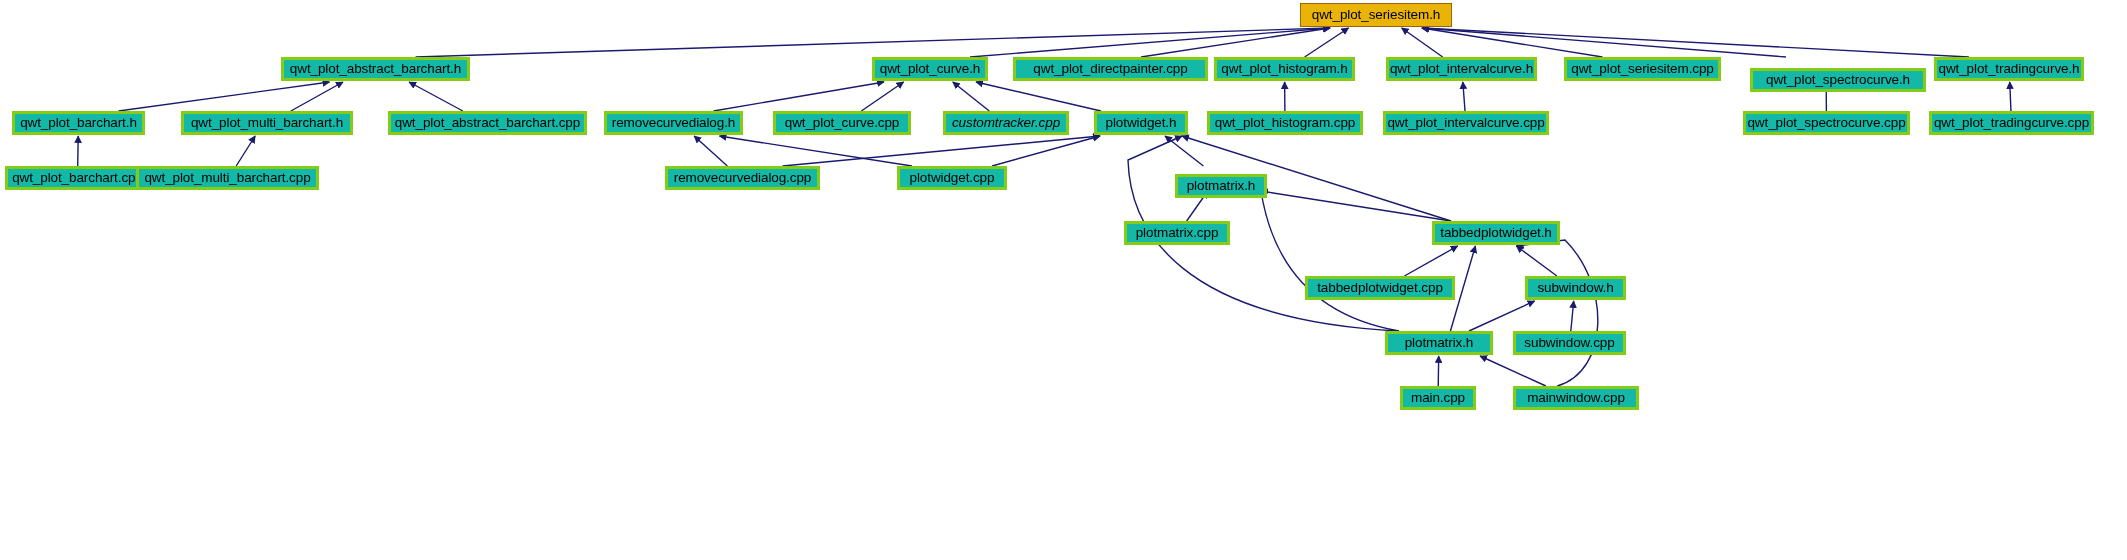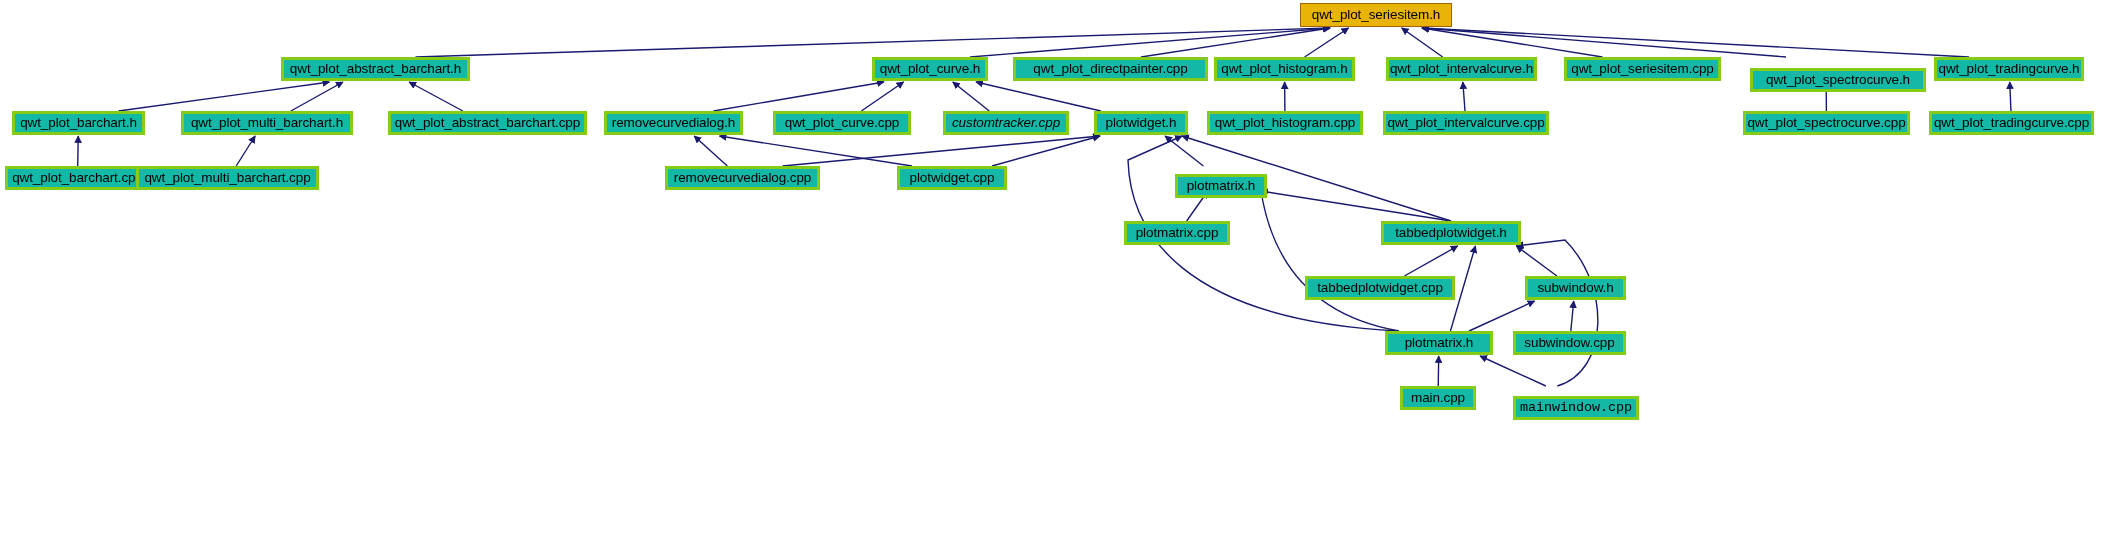--- a/index.html
+++ b/index.html
@@ -164,39 +164,39 @@
       </div>
       <div class="gnode" style="left: 897px; top: 166px; width: 110px;">
         <span class="gnode-label">plotwidget.cpp</span>
       </div>
       <div class="gnode" style="left: 1175px; top: 174px; width: 92px;">
         <span class="gnode-label">plotmatrix.h</span>
       </div>
       <div class="gnode" style="left: 1124px; top: 221px; width: 106px;">
         <span class="gnode-label">plotmatrix.cpp</span>
       </div>
-      <div class="gnode" style="left: 1381px; top: 221px; width: 140px;">
+      <div class="gnode" style="left: 1432px; top: 221px; width: 128px;">
         <span class="gnode-label">tabbedplotwidget.h</span>
       </div>
       <div class="gnode" style="left: 1305px; top: 276px; width: 150px;">
         <span class="gnode-label">tabbedplotwidget.cpp</span>
       </div>
       <div class="gnode" style="left: 1525px; top: 276px; width: 101px;">
         <span class="gnode-label">subwindow.h</span>
       </div>
       <div class="gnode" style="left: 1385px; top: 331px; width: 108px;">
         <span class="gnode-label">plotmatrix.h</span>
       </div>
       <div class="gnode" style="left: 1513px; top: 331px; width: 113px;">
         <span class="gnode-label">subwindow.cpp</span>
       </div>
       <div class="gnode" style="left: 1400px; top: 386px; width: 76px;">
         <span class="gnode-label">main.cpp</span>
       </div>
-      <div class="gnode" style="left: 1513px; top: 396px; width: 126px; font-family: Liberation Mono, monospace;">
+      <div class="gnode" style="left: 1513px; top: 386px; width: 126px;">
         <span class="gnode-label">mainwindow.cpp</span>
       </div>
       <div class="gnode" style="left: 5px; top: 166px; width: 145px;">
         <span class="gnode-label">qwt_plot_barchart.cpp</span>
       </div>
       <div class="gnode" style="left: 136px; top: 166px; width: 183px;">
         <span class="gnode-label">qwt_plot_multi_barchart.cpp</span>
       </div>
     </div>
 </div>

